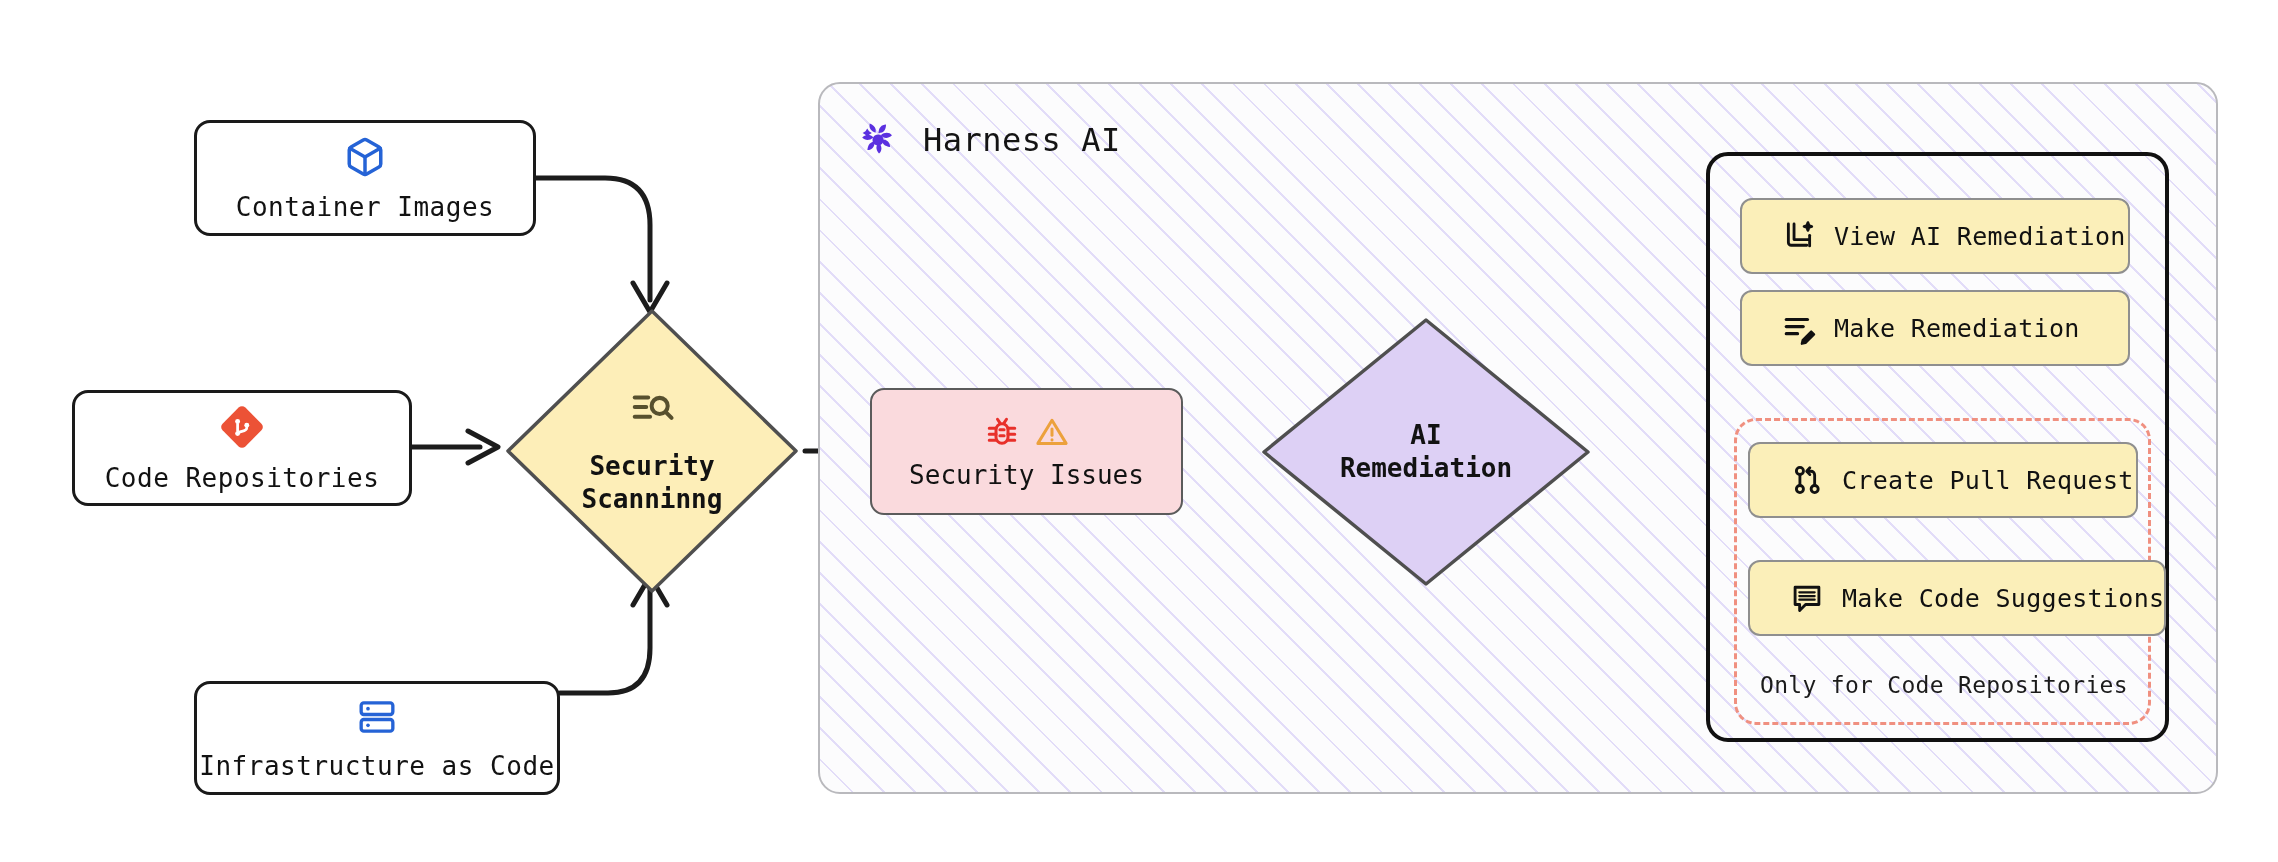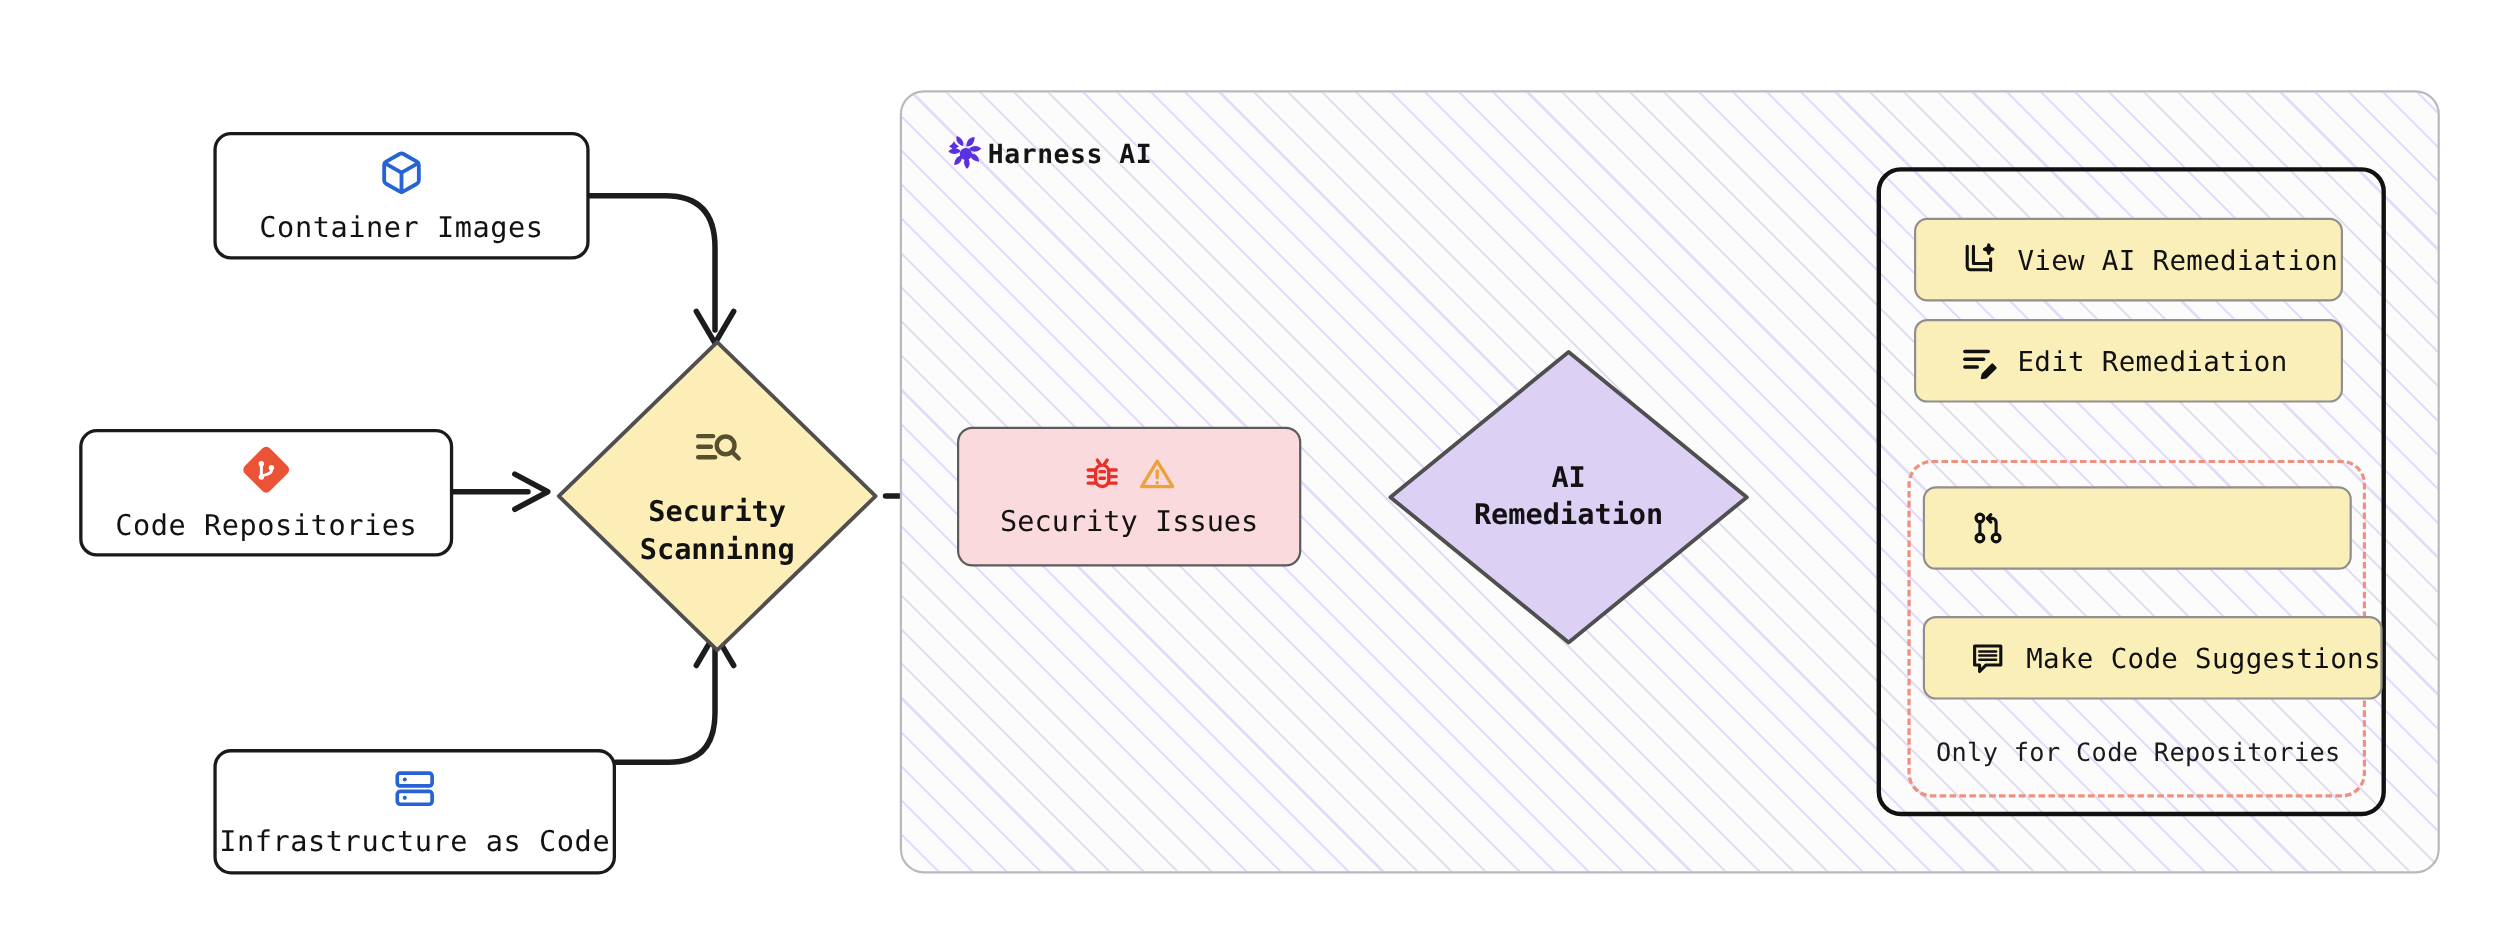--- a/index.html
+++ b/index.html
@@ -77,26 +77,25 @@
         45deg,
         rgba(124, 96, 230, 0.20) 0px,
         rgba(124, 96, 230, 0.20) 2px,
         rgba(252, 252, 253, 0) 2px,
         rgba(252, 252, 253, 0) 22px);
   }
   #harness-title {
     position: absolute;
     display: flex;
     align-items: center;
-    gap: 0;
-    font-size: 24px;
+    gap: 25px;
+    font-size: 32px;
     color: #141414;
     letter-spacing: 0.5px;
     white-space: nowrap;
-    font-weight: bold;
   }
 
   
   .issues-box {
     border: 2px solid #5b5b5b;
     border-radius: 14px;
     background: #fadadd;
     flex-direction: column;
     gap: 4px;
     font-size: 26px;
@@ -330,34 +329,35 @@
 
   <div class="action-btn" style="left:1740px; top:290px; width:390px; height:76px;">
     <span style="display:block;width:34px;height:34px;flex:none;">
       <svg viewBox="0 0 24 24" width="34" height="34" fill="none" stroke="#111111" stroke-width="2.2" stroke-linecap="round" stroke-linejoin="round">
         <path d="M3 6h15"></path>
           <path d="M3 11h12"></path>
           <path d="M3 16h8"></path>
         <path d="M14.6 20.5l6-6 2 2-6 6-2.6 0.6z" fill="#111111" stroke="#111111" stroke-width="1.6"></path>
       </svg>
     </span>
-    <span>Edit Remediation</span>
+    <span>Make Remediation</span>
   </div>
 
   <div class="action-btn" style="left:1748px; top:442px; width:390px; height:76px;">
     <span style="display:block;width:34px;height:34px;flex:none;">
       <svg viewBox="0 0 24 24" width="34" height="34" fill="none" stroke="#111111" stroke-width="2" stroke-linecap="round" stroke-linejoin="round">
         <circle cx="7" cy="5.6" r="2.5"></circle>
         <circle cx="7" cy="18.4" r="2.5"></circle>
         <circle cx="17.4" cy="18.4" r="2.5"></circle>
         <path d="M7 8.1v7.8"></path>
         <path d="M17.4 15.9V8.4a2.6 2.6 0 0 0-2.6-2.6h-2.6"></path>
         <path d="M14 3.4l-2.2 2.4 2.2 2.4"></path>
       </svg>
     </span>
+    <span>Create Pull Request</span>
   </div>
 
   <div class="action-btn" style="left:1748px; top:560px; width:418px; height:76px;">
     <span style="display:block;width:34px;height:34px;flex:none;">
       <svg viewBox="0 0 24 24" width="34" height="34" fill="none" stroke="#111111" stroke-width="2" stroke-linecap="round" stroke-linejoin="round">
         <path d="M3.6 4.4h16.8v12.2h-9.4l-4.2 4.2v-4.2H3.6z"></path>
         <path d="M6.6 8h10.8M6.6 10.6h10.8M6.6 13.2h10.8" stroke-width="1.6"></path>
       </svg>
     </span>
     <span>Make Code Suggestions</span>

